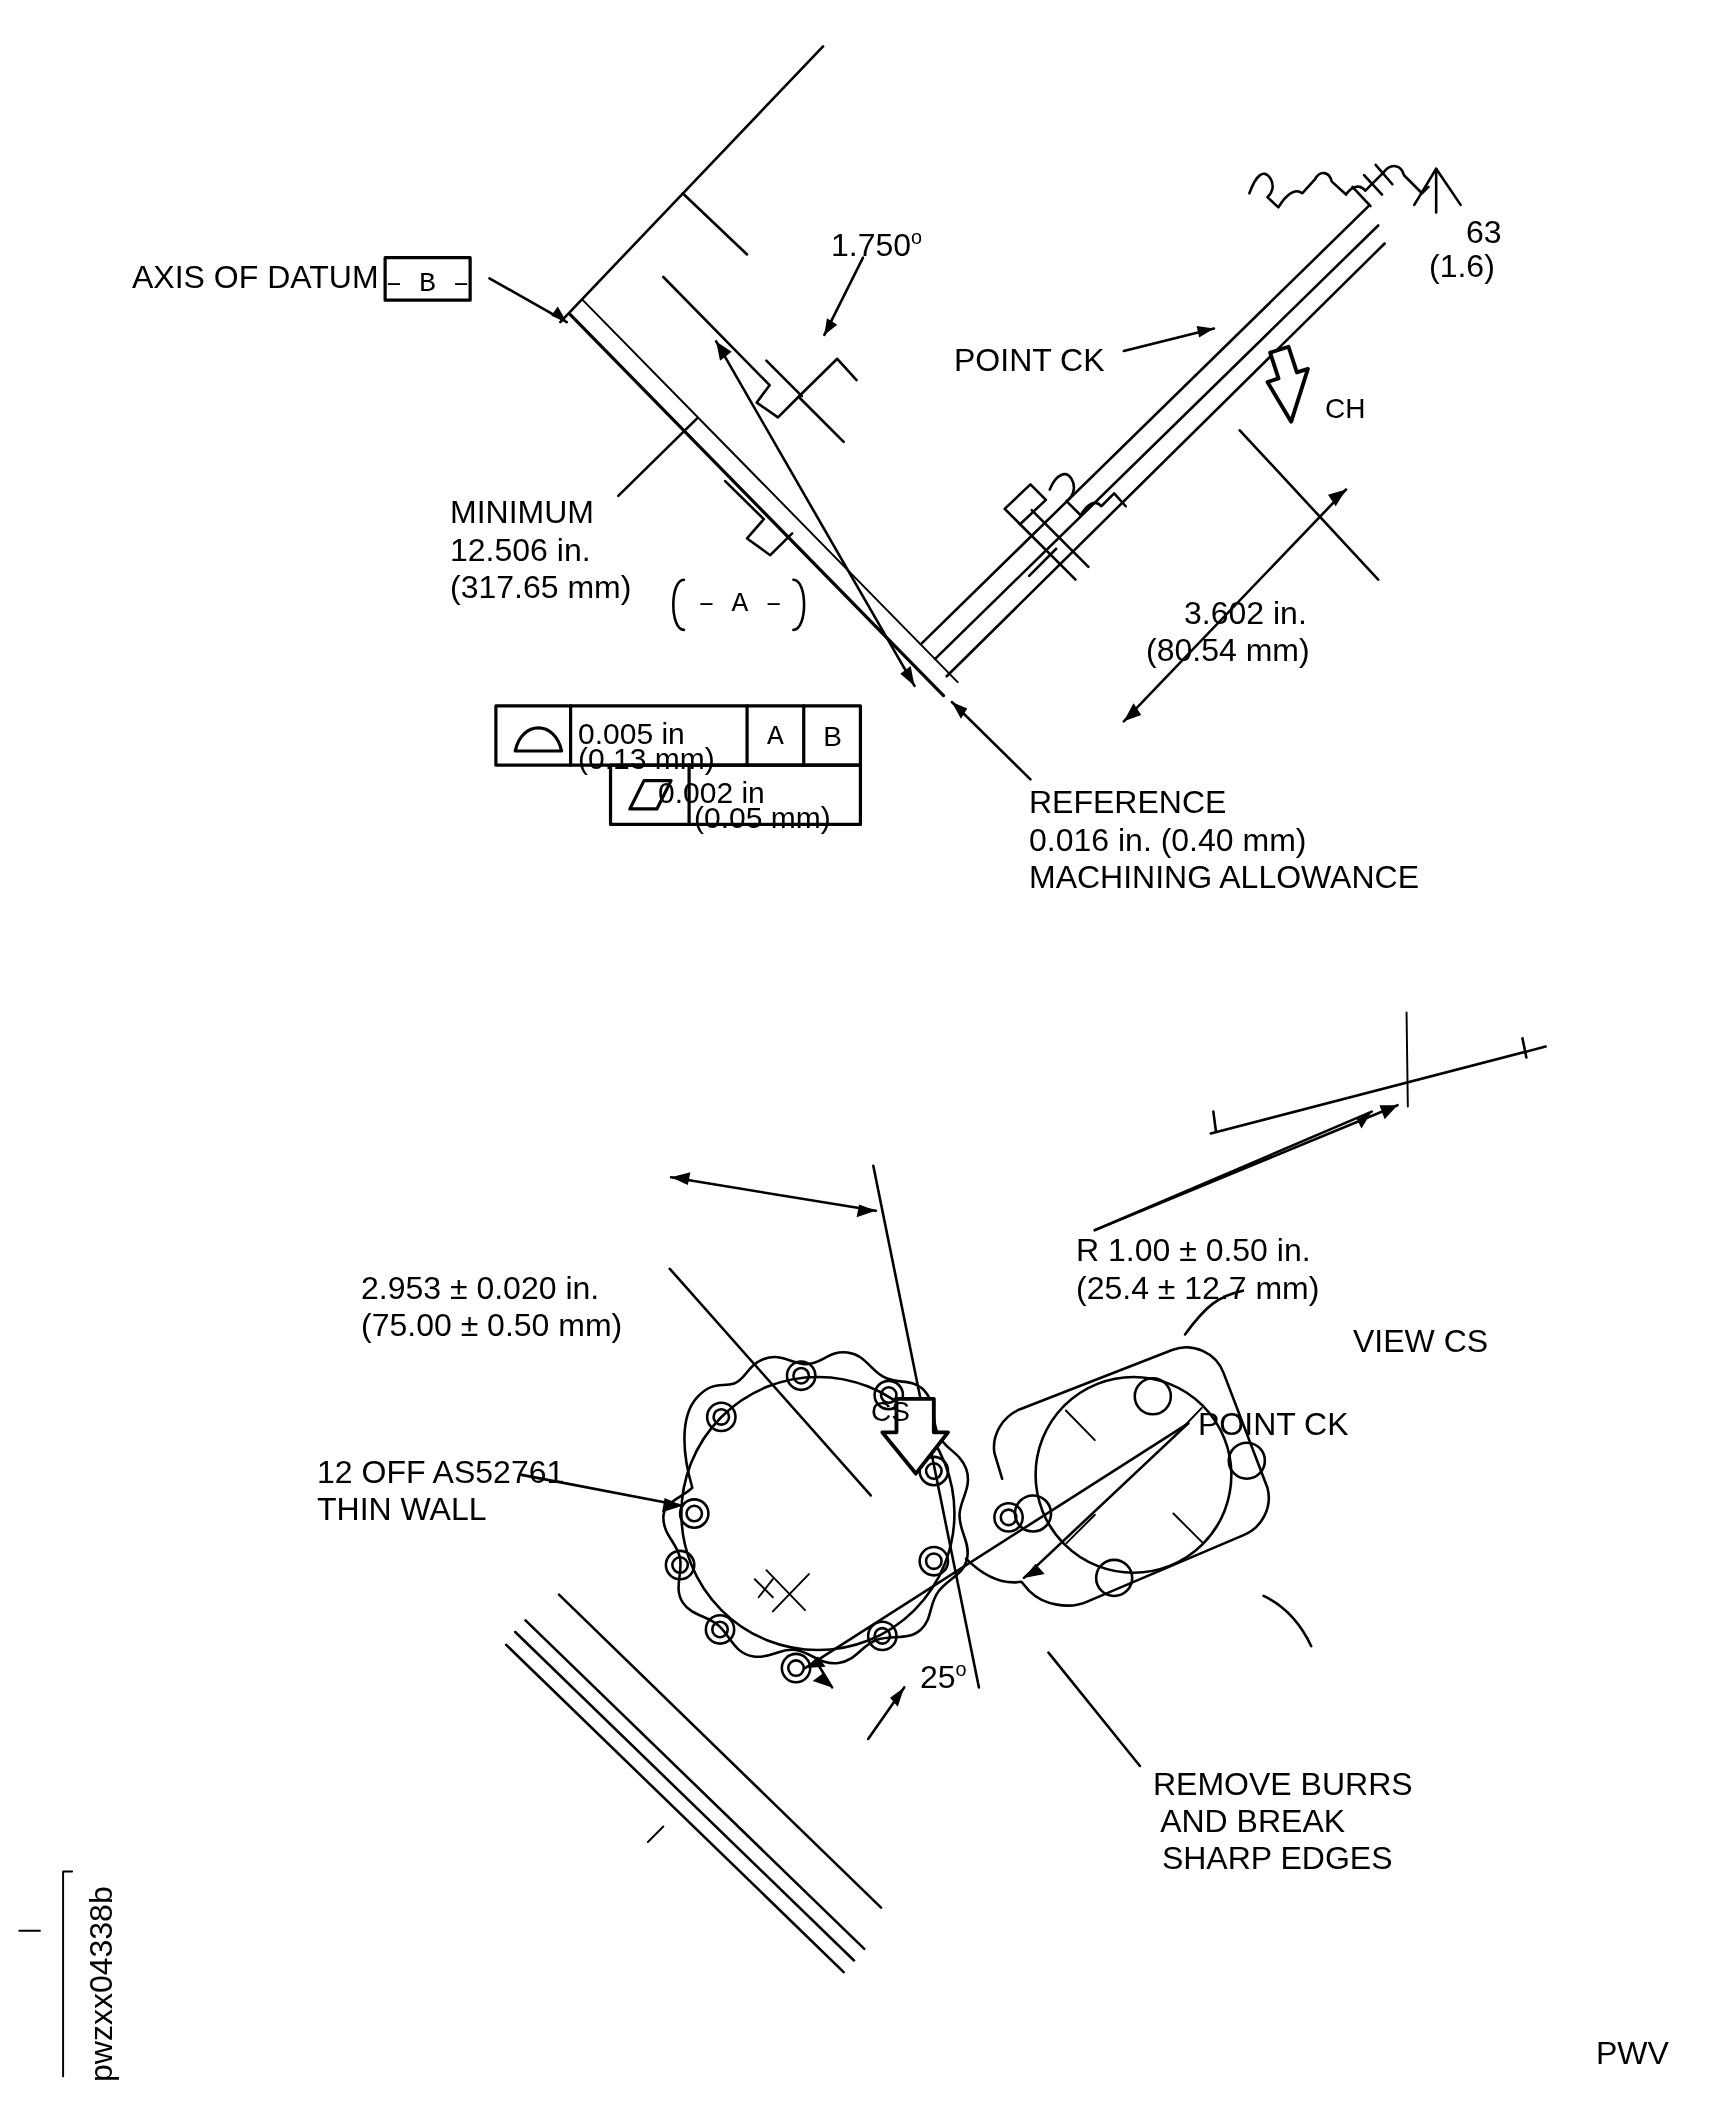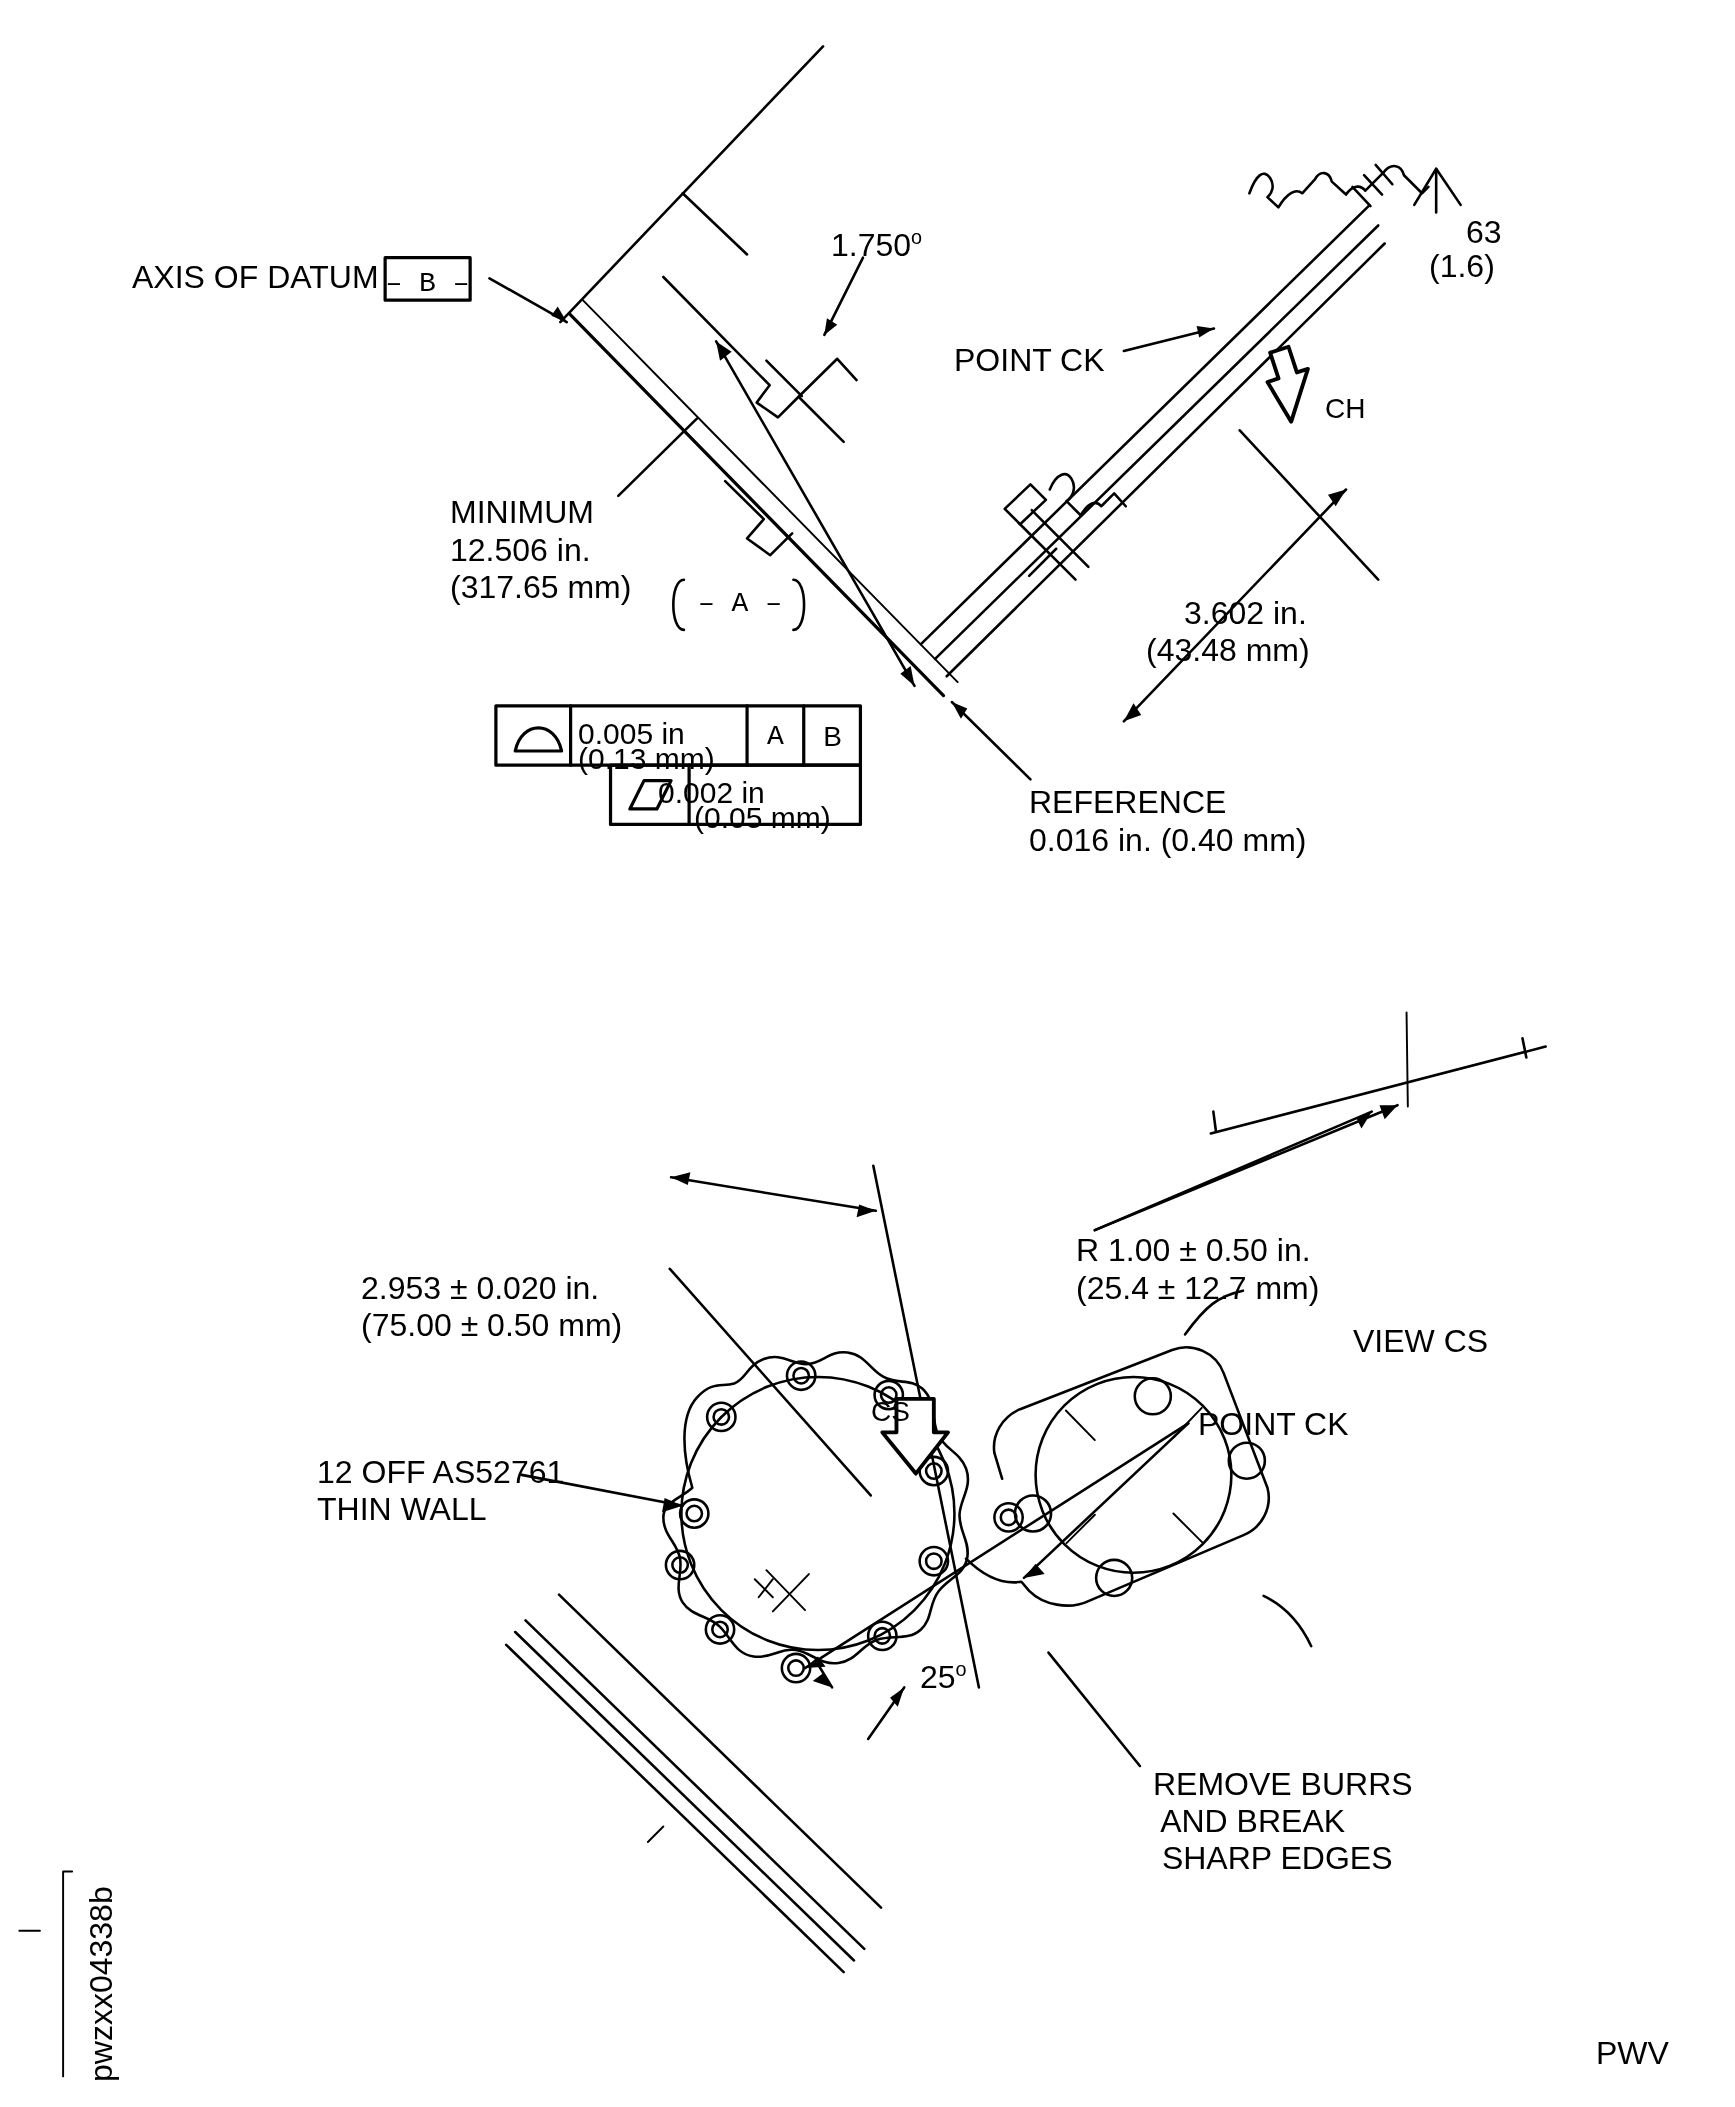--- a/index.html
+++ b/index.html
@@ -266,32 +266,33 @@
   <div class="lbl t50" style="left:1438px; top:213px;margin-left:28px;">63</div>
   <div class="lbl t50" style="left:1429px; top:247px;">(1.6)</div>
 
   <div class="lbl t50" style="left:450px; top:493px;">MINIMUM</div>
   <div class="lbl t50" style="left:450px; top:531px;">12.506 in.</div>
   <div class="lbl t50" style="left:450px; top:568px;">(317.65 mm)</div>
 
   <div class="lbl t44 mono ctr" style="left:693px; top:587px; width:94px;">– A –</div>
 
   <div class="lbl t50" style="left:1184px; top:594px;">3.602 in.</div>
-  <div class="lbl t50" style="left:1146px; top:631px;">(43.48 mm)</div>
+  <div class="lbl t50" style="left:1146px; top:631px;">(80.54 mm)</div>
 
   <div class="lbl t46" style="left:578px; top:716px;">0.005 in</div>
   <div class="lbl t46" style="left:578px; top:741px;">(0.13 mm)</div>
   <div class="lbl t44 mono ctr" style="left:747px; top:720px; width:57px;">A</div>
   <div class="lbl t44 ctr" style="left:804px; top:720px; width:57px;">B</div>
 
   <div class="lbl t46" style="left:658px; top:775px;">0.002 in</div>
   <div class="lbl t46" style="left:694px; top:800px;">(0.05 mm)</div>
 
   <div class="lbl t50" style="left:1029px; top:783px;">REFERENCE</div>
   <div class="lbl t50" style="left:1029px; top:821px;">0.016 in. (0.40 mm)</div>
+  <div class="lbl t50" style="left:1029px; top:858px;">MACHINING ALLOWANCE</div>
 
 
   <div class="lbl t50" style="left:1076px; top:1231px;">R 1.00 ± 0.50 in.</div>
   <div class="lbl t50" style="left:1076px; top:1269px;">(25.4 ± 12.7 mm)</div>
   <div class="lbl t50" style="left:1353px; top:1322px;">VIEW CS</div>
 
   <div class="lbl t50" style="left:361px; top:1269px;">2.953 ± 0.020 in.</div>
   <div class="lbl t50" style="left:361px; top:1306px;">(75.00 ± 0.50 mm)</div>
 
   <div class="lbl t60" style="left:871px; top:1395px;">CS</div>

